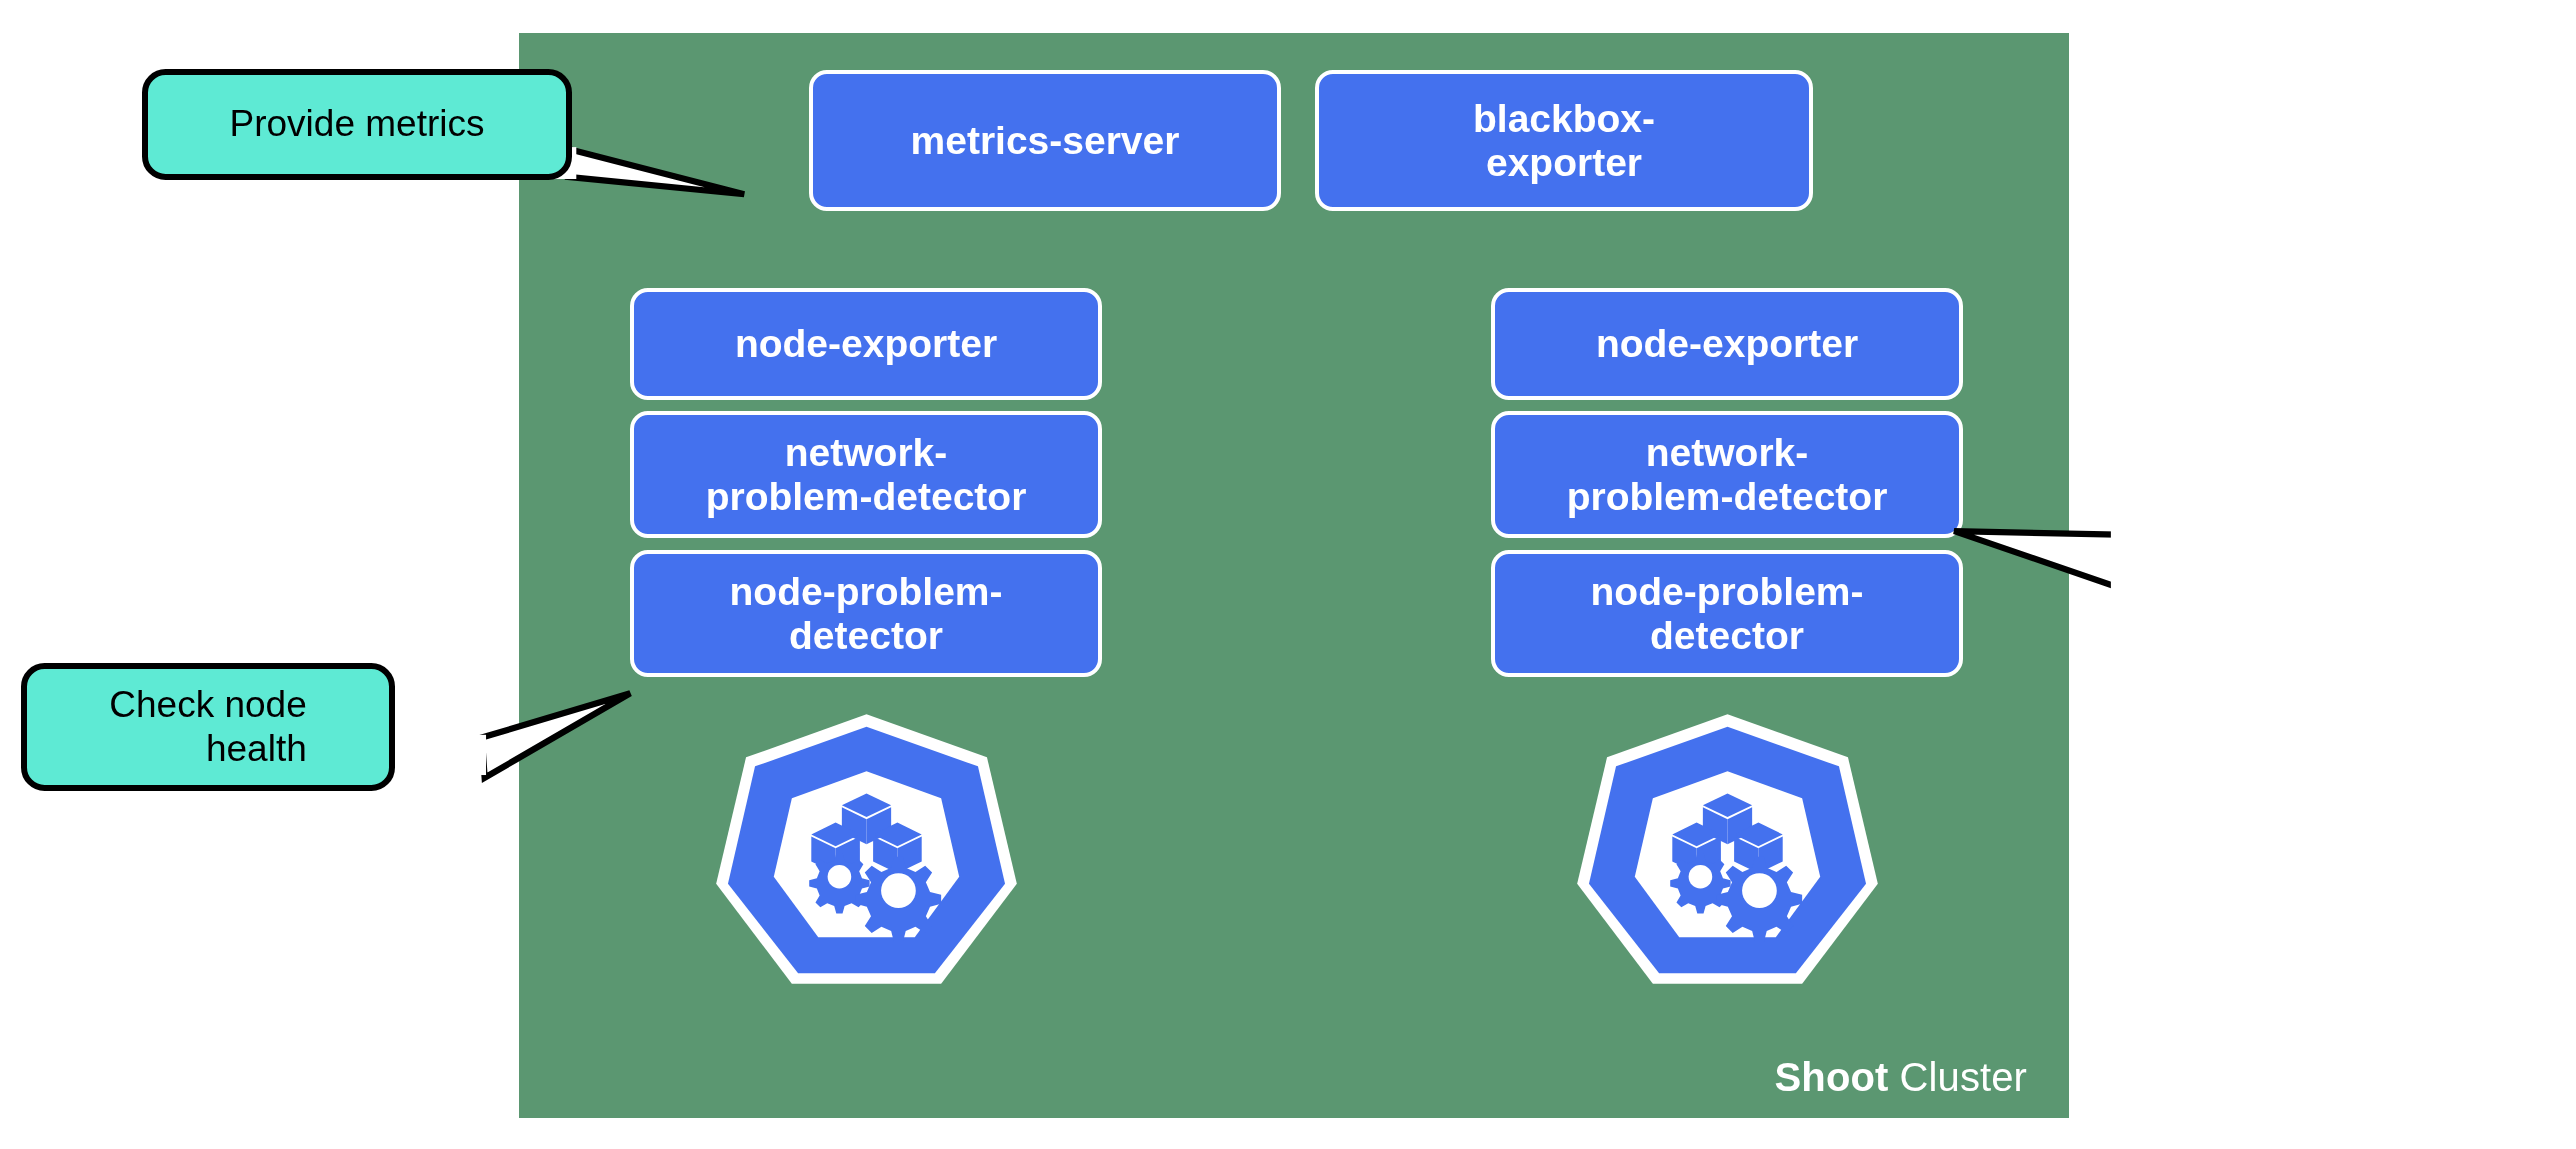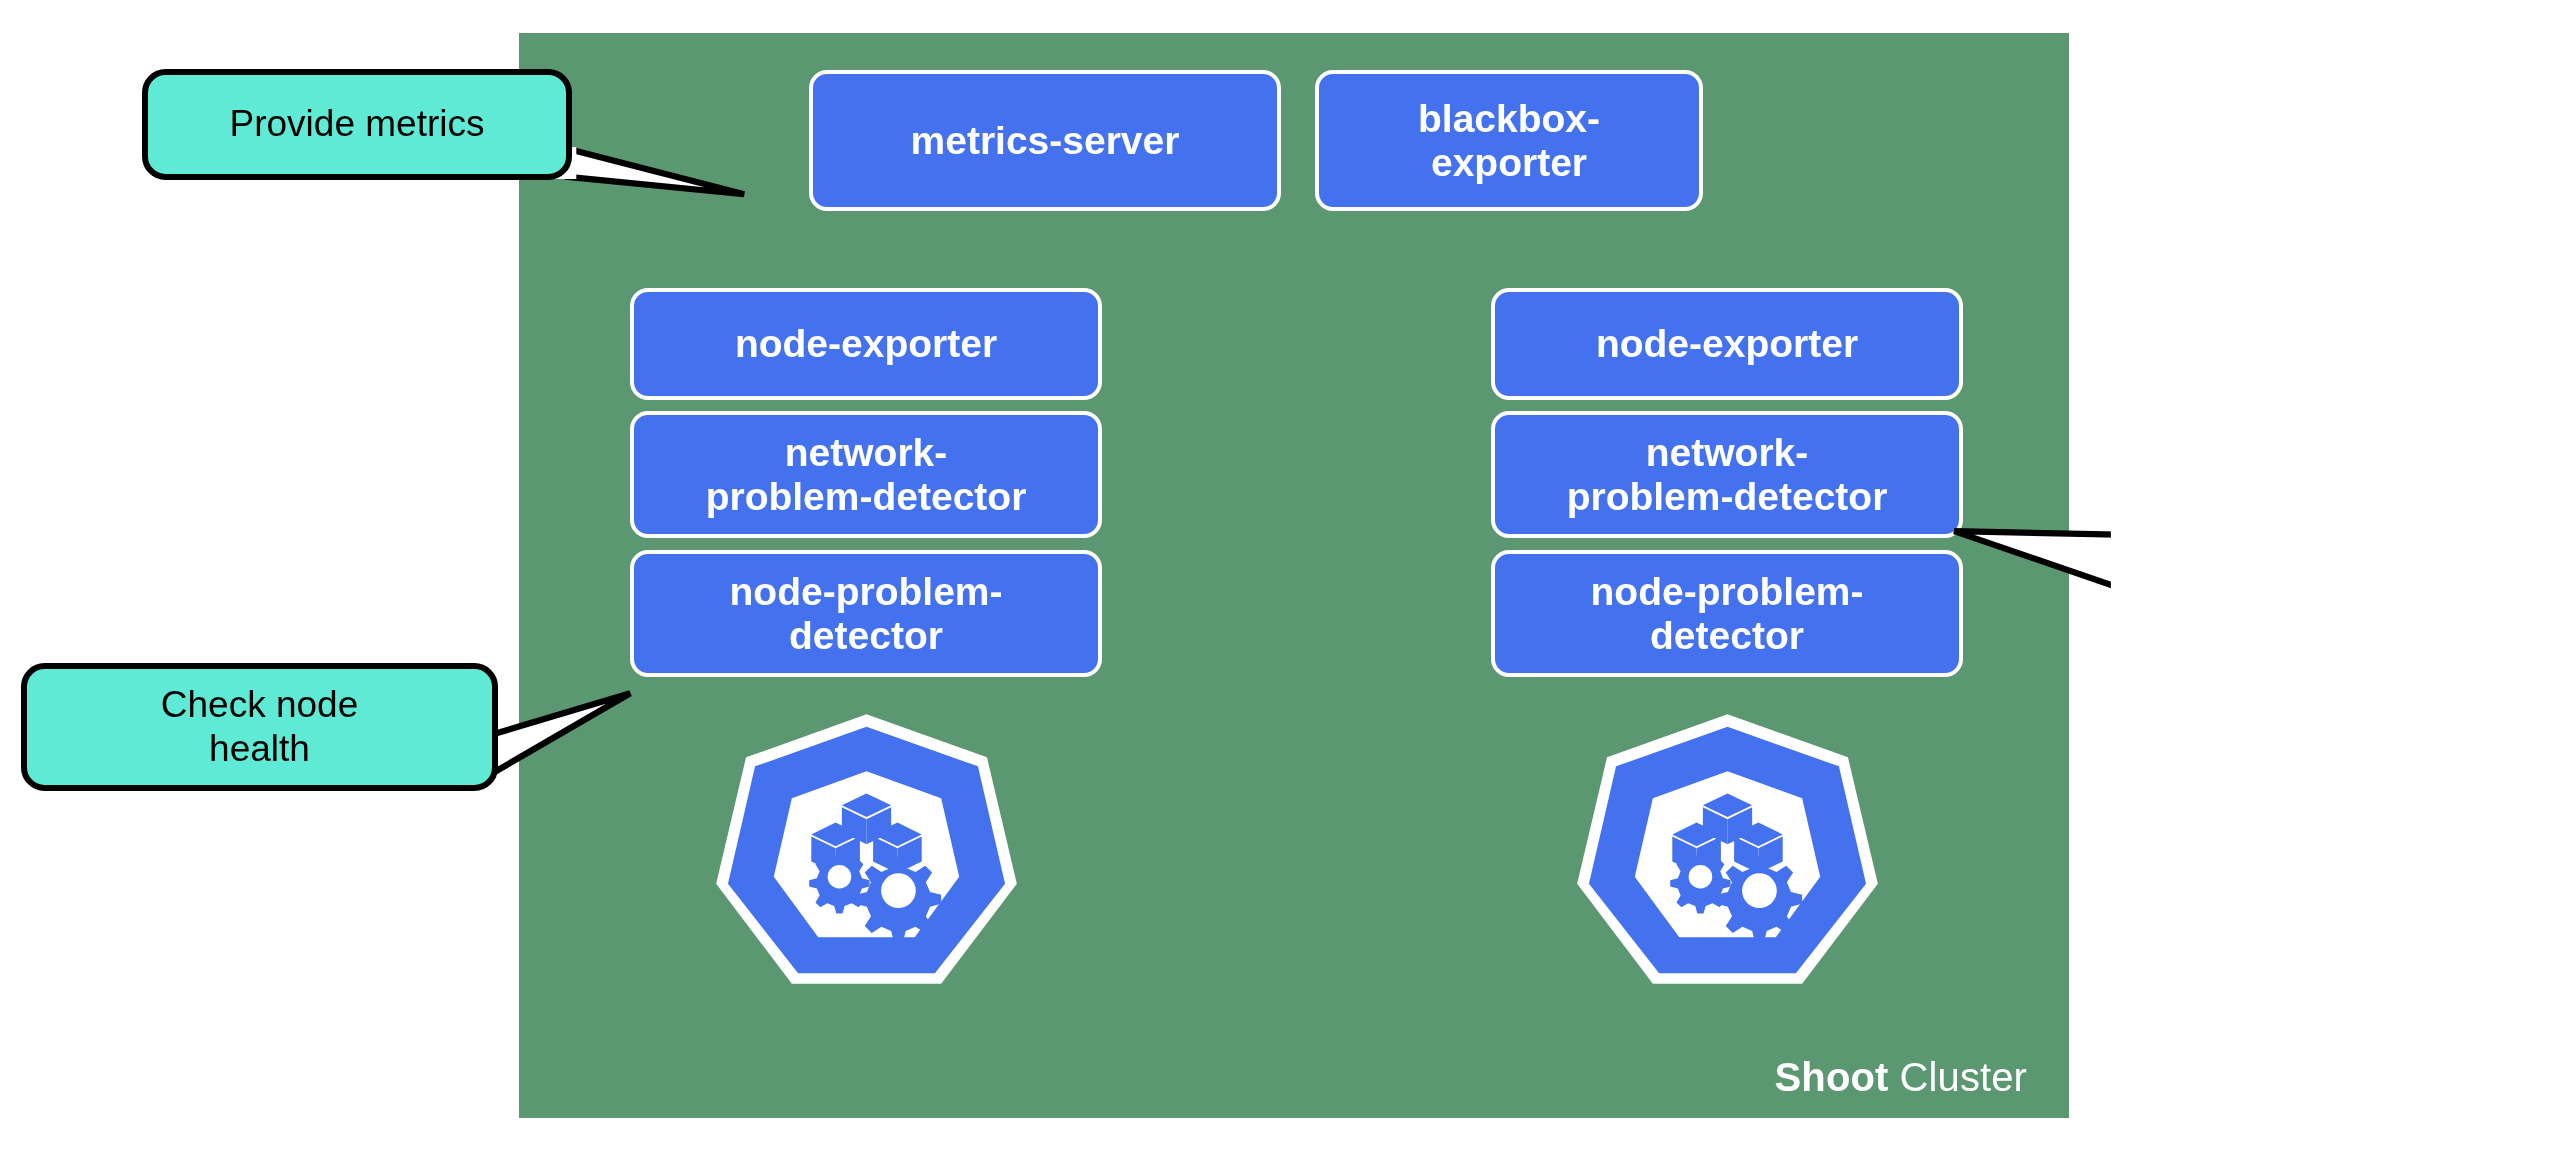--- a/index.html
+++ b/index.html
@@ -95,21 +95,21 @@
 <body>
 
 <div id="canvas">
 
   <div id="cluster-panel">
 
     <div class="comp-box" style="left:290px; top:37px; width:472px; height:141px;">
       <span>metrics-server</span>
     </div>
 
-    <div class="comp-box" style="left:796px; top:37px; width:388px; height:141px; white-space:pre-line;">
+    <div class="comp-box" style="left:796px; top:37px; width:498px; height:141px; white-space:pre-line;">
       <span>blackbox-
 exporter</span>
     </div>
 
     <div class="comp-box" style="left:111px; top:255px; width:472px; height:112px;">
       <span>node-exporter</span>
     </div>
 
     <div class="comp-box" style="left:111px; top:378px; width:472px; height:127px; white-space:pre-line;">
       <span>network-
@@ -232,21 +232,21 @@
     <div class="callout-bubble" style="left:142px; top:69px; width:430px; height:111px; white-space:pre-line;">
       <span>Provide metrics</span>
     </div>
   </div>
 
   <div class="callout" style="left:0px; top:653px; width:667px; height:208px;">
     <svg class="callout-tail" width="667" height="208" viewBox="0 0 960 300" style="left:0; top:0;">
       <polygon points="694,122 908,58 698,180" fill="#ffffff" stroke="#000000" stroke-width="9" stroke-linejoin="miter"></polygon>
       <rect x="600" y="118" width="100" height="58" fill="#ffffff"></rect>
     </svg>
-    <div class="callout-bubble" style="left:21px; top:10.4px; width:477px; height:128px; white-space:pre-line;">
+    <div class="callout-bubble" style="left:21px; top:10.4px; width:374px; height:128px; white-space:pre-line;text-align:right;">
       <span>Check node
 health</span>
     </div>
   </div>
 
   <div class="callout" style="left:1930px; top:493px; width:646px; height:208px;">
     <svg class="callout-tail" width="646" height="208" viewBox="0 0 930 300" style="left:0; top:0;">
       <polygon points="270,60 34,55 276,138" fill="#ffffff" stroke="#000000" stroke-width="9" stroke-linejoin="miter"></polygon>
       <rect x="260" y="50" width="90" height="100" fill="#ffffff"></rect>
     </svg>

